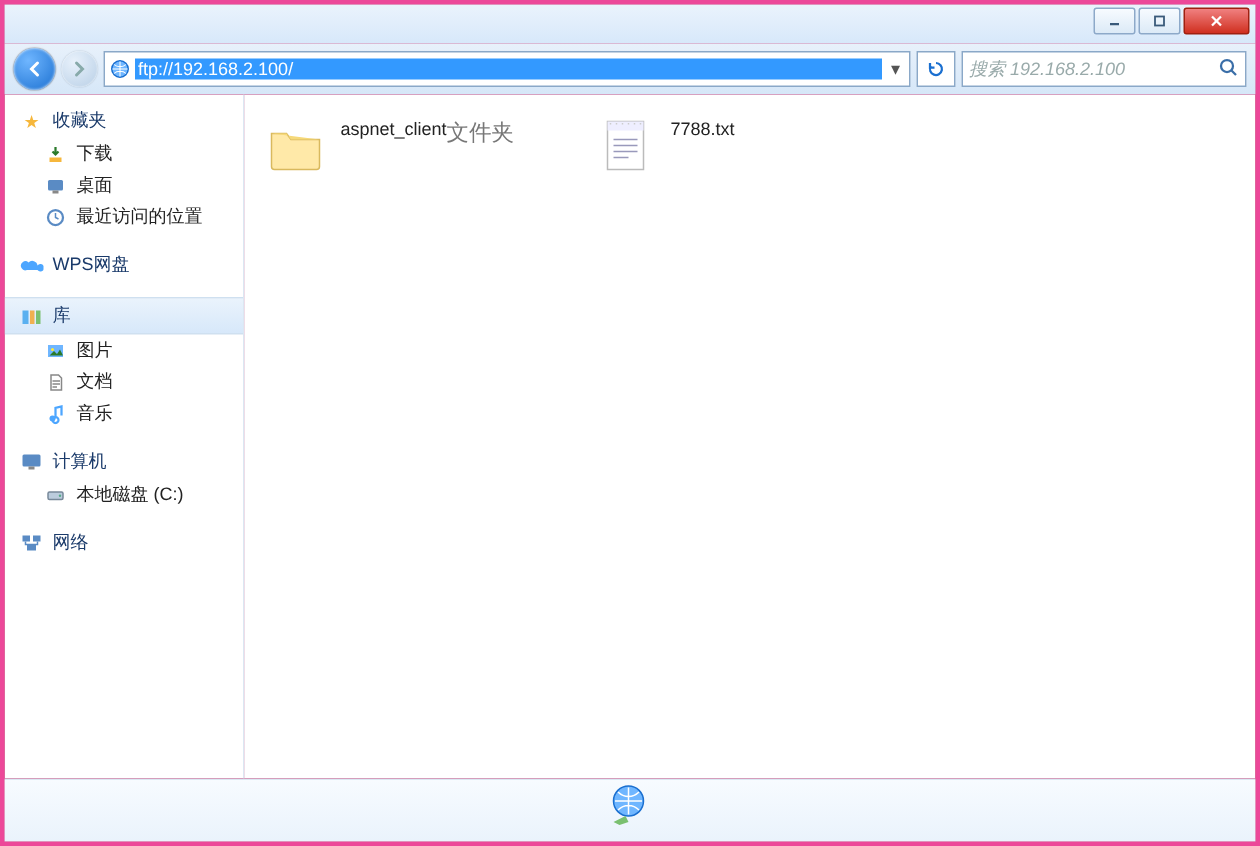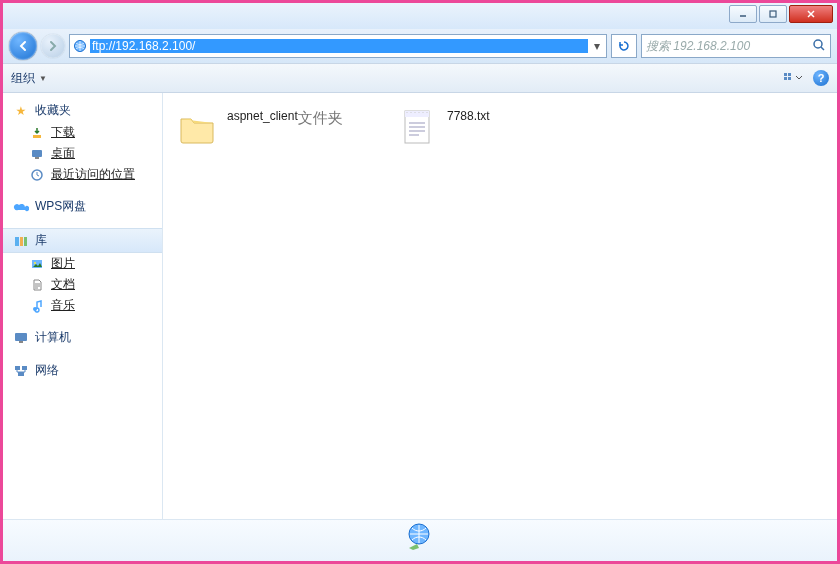--- a/index.html
+++ b/index.html
@@ -38,21 +38,21 @@
   .tool-right { display: flex; align-items: center; gap: 10px; }
   .tool-right .btn { cursor: pointer; color: #3a5a7a; display: flex; align-items: center; }
   .help-btn { width: 16px; height: 16px; border-radius: 8px; background: radial-gradient(circle at 35% 30%, #6fb6ff, #1a6fd0); color: #fff; font-weight: bold; font-size: 11px; display: flex; align-items: center; justify-content: center; cursor: pointer; }
   
   
   .body { flex: 1; display: flex; overflow: hidden; }
   .sidebar { width: 160px; background: #fff; border-right: 1px solid #dbe7f2; padding: 6px 0; overflow-y: auto; }
   .side-group { margin-bottom: 10px; }
   .side-head { display: flex; align-items: center; gap: 6px; padding: 3px 10px; font-size: 12px; color: #1a3a6a; cursor: pointer; }
   .side-head.sel { background: linear-gradient(#eaf3fc,#d7e8fa); border-top:1px solid #cfe0f0; border-bottom:1px solid #cfe0f0; }
-  .side-item { display: flex; align-items: center; gap: 6px; padding: 2px 10px 2px 26px; font-size: 12px; color: #222; cursor: pointer; text-decoration: underline; }
+  .side-item { display: flex; align-items: center; gap: 6px; padding: 2px 10px 2px 26px; font-size: 12px; color: #222; cursor: pointer; }
   .side-item .ico, .side-head .ico { width: 16px; height: 16px; display: flex; align-items: center; justify-content: center; flex-shrink: 0; }
   
   .content { flex: 1; background: #fff; display: flex; flex-wrap: wrap; align-content: flex-start; padding: 10px; gap: 10px 20px; }
   .item { width: 200px; display: flex; align-items: flex-start; gap: 8px; cursor: pointer; padding: 2px; }
   .item .big-ico { width: 44px; height: 44px; display: flex; align-items: center; justify-content: center; flex-shrink: 0; }
   .item .info { display: flex; flex-direction: row; font-size: 12px; color: #222; padding-top: 4px; }
   .item .sub { color: #777; font-size: 15px; }
   
   
   .statusbar { height: 42px; border-top: 1px solid #dbe7f2; background: linear-gradient(#f7fbff,#eaf3fc); display: flex; align-items: center; padding: 0 10px; gap: 10px; font-size: 12px; color: #333; flex-direction: column; }
@@ -117,39 +117,20 @@
       <input class="search-input" placeholder="搜索 192.168.2.100" style="">
       <span class="search-icon">
         <svg width="14" height="14" viewBox="0 0 14 14">
             <circle cx="6" cy="6" r="4" fill="none" stroke="#3a6ea8" stroke-width="1.5"></circle>
             <line x1="9" y1="9" x2="12" y2="12" stroke="#3a6ea8" stroke-width="1.5"></line>
           </svg>
       </span>
     </div>
   </div>
 
-  <div class="toolbar">
-    <div class="tool-left">
-      <span>组织</span>
-      <span class="chev">▼</span>
-    </div>
-    <div class="tool-spacer"></div>
-    <div class="tool-right">
-      <span class="btn">
-        <svg width="20" height="14" viewBox="0 0 20 14">
-            <rect x="1" y="2" width="3" height="3" fill="#5a8bc4"></rect>
-            <rect x="5" y="2" width="3" height="3" fill="#5a8bc4"></rect>
-            <rect x="1" y="6" width="3" height="3" fill="#5a8bc4"></rect>
-            <rect x="5" y="6" width="3" height="3" fill="#5a8bc4"></rect>
-            <path d="M13 5l3 3 3-3" fill="none" stroke="#555" stroke-width="1"></path>
-          </svg>
-      </span>
-      <span class="help-btn">?</span>
-    </div>
-  </div>
 
   <div class="body">
     <div class="sidebar">
 
       <div class="side-group">
         <div class="side-head">
           <span class="ico star">★</span>
           <span>收藏夹</span>
         </div>
         <div class="side-item">
@@ -235,20 +216,29 @@
 
       <div class="side-group">
         <div class="side-head">
           <span class="ico">
               <svg width="16" height="14" viewBox="0 0 16 14">
                 <rect x="2" y="2" width="12" height="8" rx="1" fill="#5a8bc4"></rect>
                 <rect x="6" y="10" width="4" height="2" fill="#888"></rect>
               </svg>
             </span>
           <span>计算机</span>
+        </div>
+        <div class="side-item">
+          <span class="ico">
+              <svg width="14" height="14" viewBox="0 0 14 14">
+                <rect x="2" y="5" width="10" height="5" rx="1" fill="#bcd" stroke="#789"></rect>
+                <circle cx="10" cy="7.5" r="0.8" fill="#5a8"></circle>
+              </svg>
+            </span>
+          <span>本地磁盘 (C:)</span>
         </div>
       </div>
 
       <div class="side-group">
         <div class="side-head">
           <span class="ico">
               <svg width="16" height="14" viewBox="0 0 16 14">
                 <rect x="2" y="2" width="5" height="4" fill="#5a8bc4"></rect>
                 <rect x="9" y="2" width="5" height="4" fill="#5a8bc4"></rect>
                 <rect x="5" y="8" width="6" height="4" fill="#5a8bc4"></rect>

